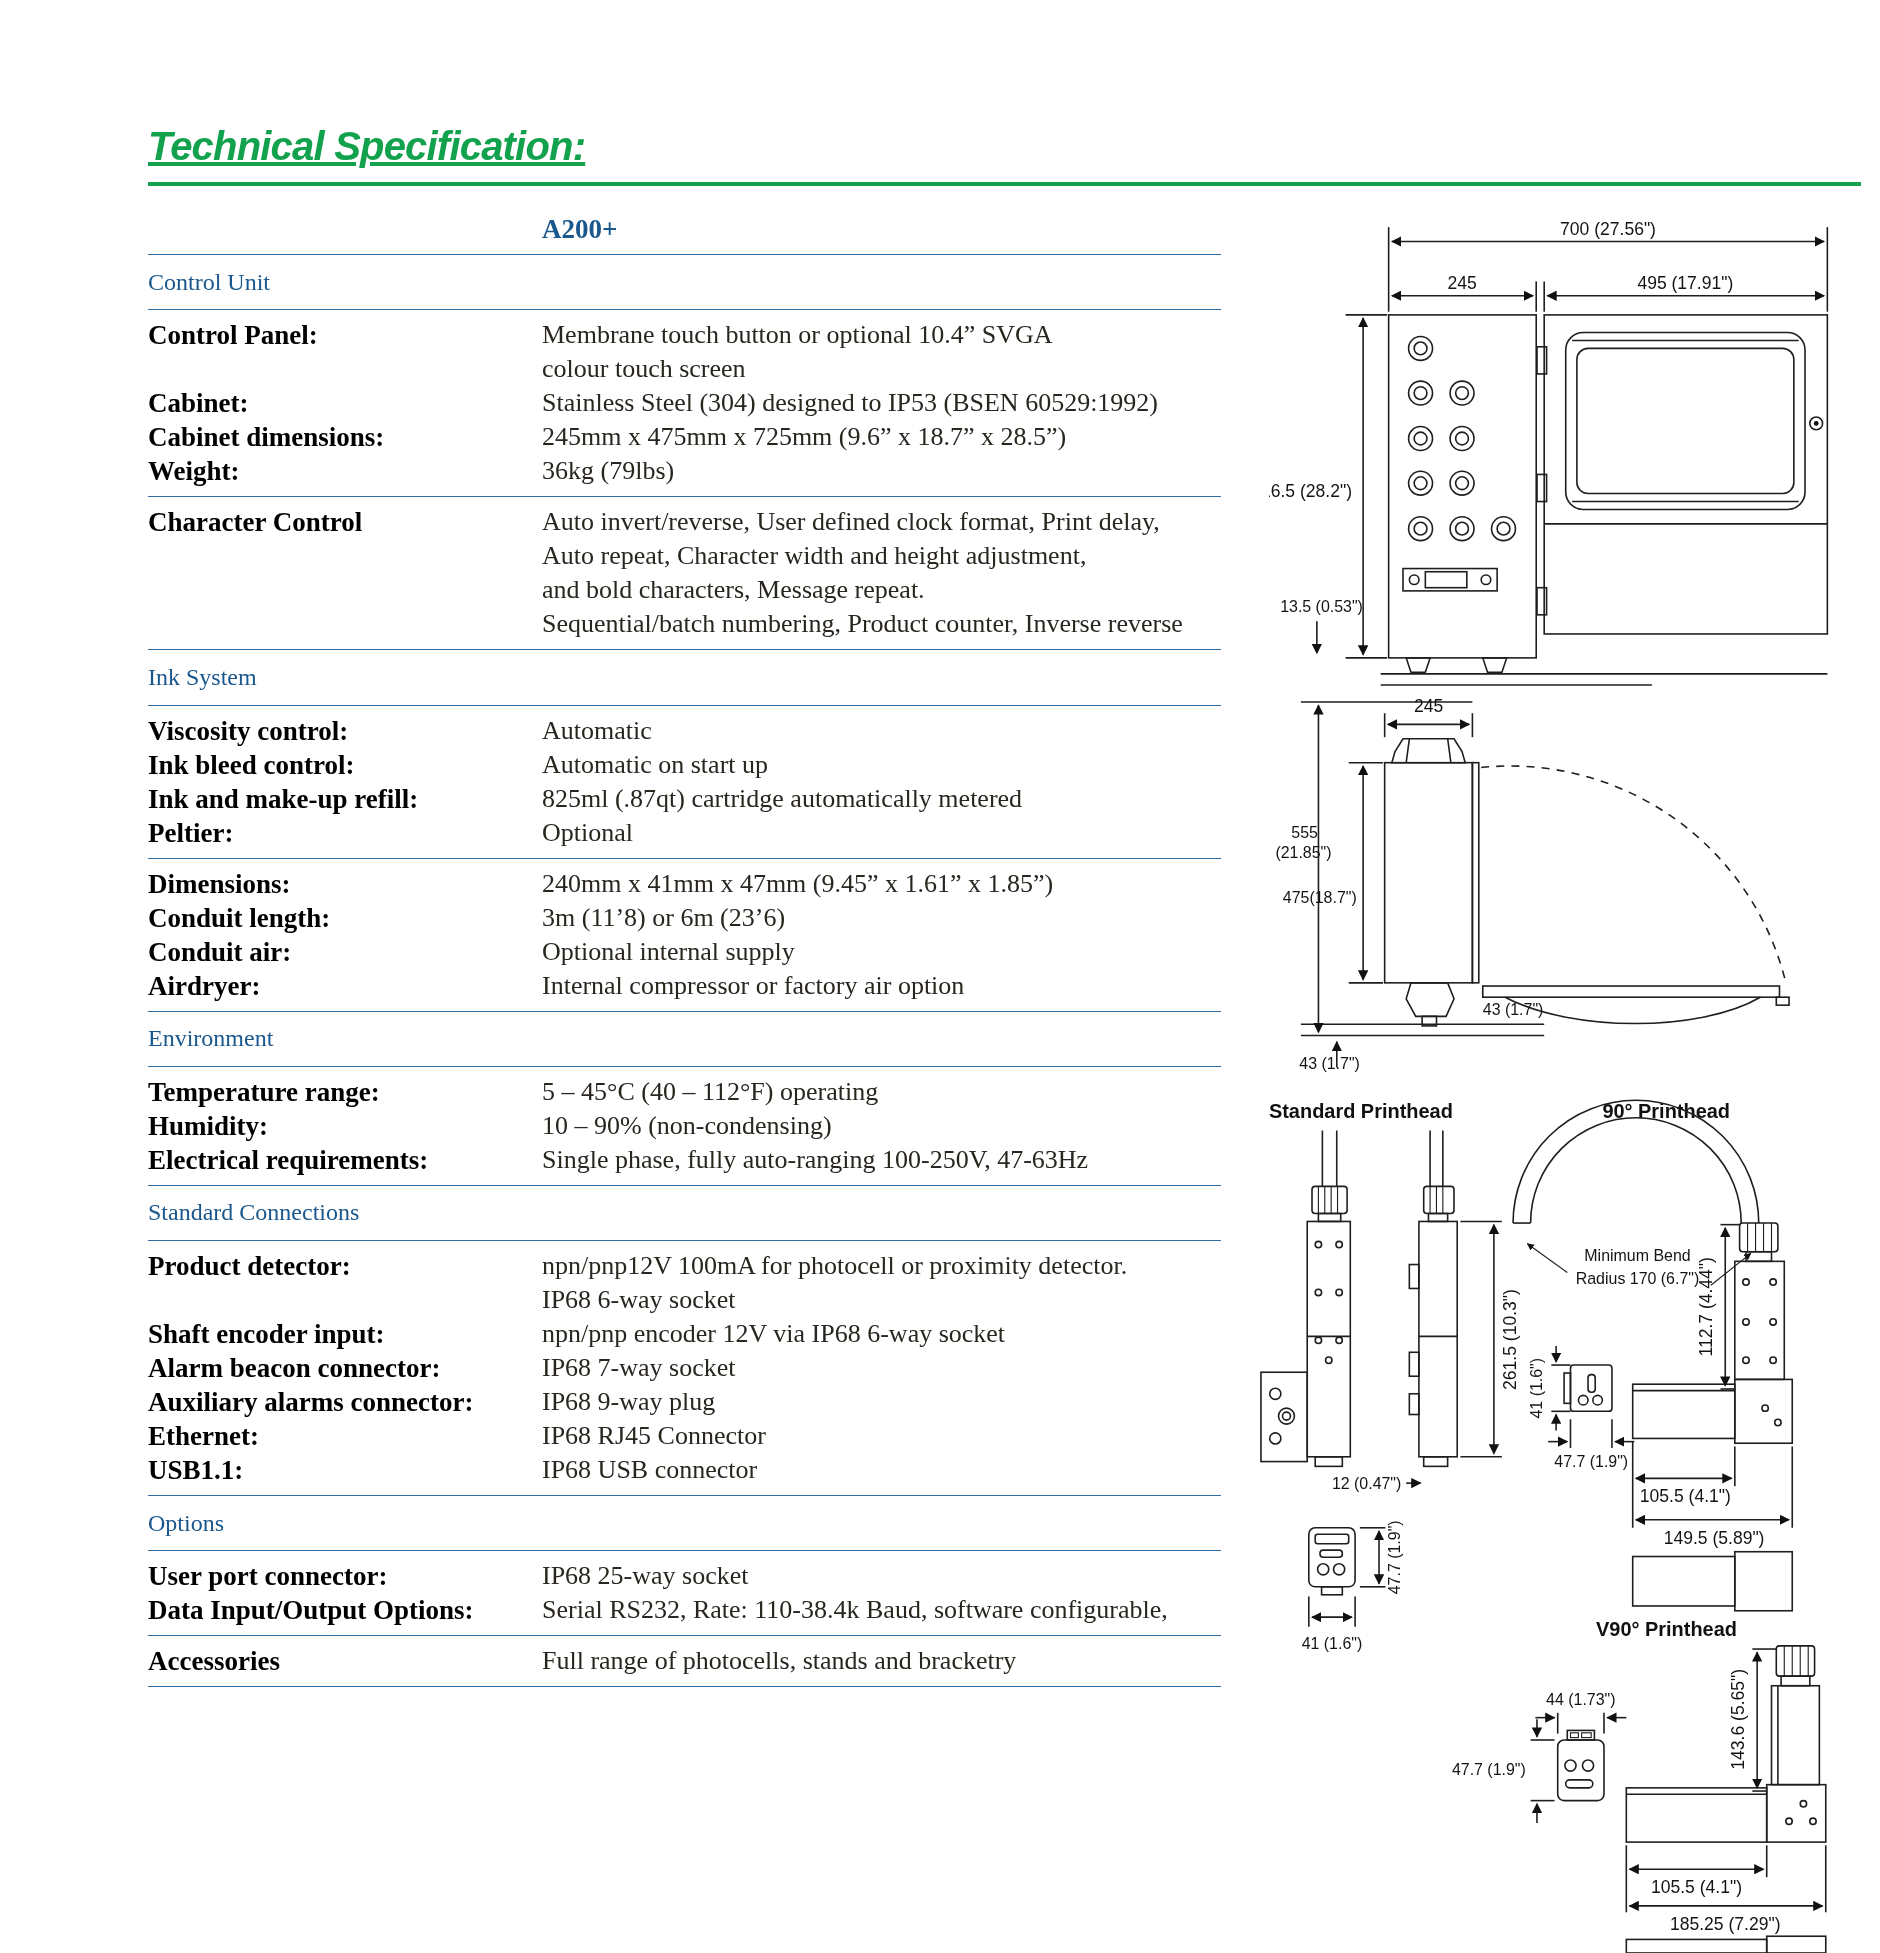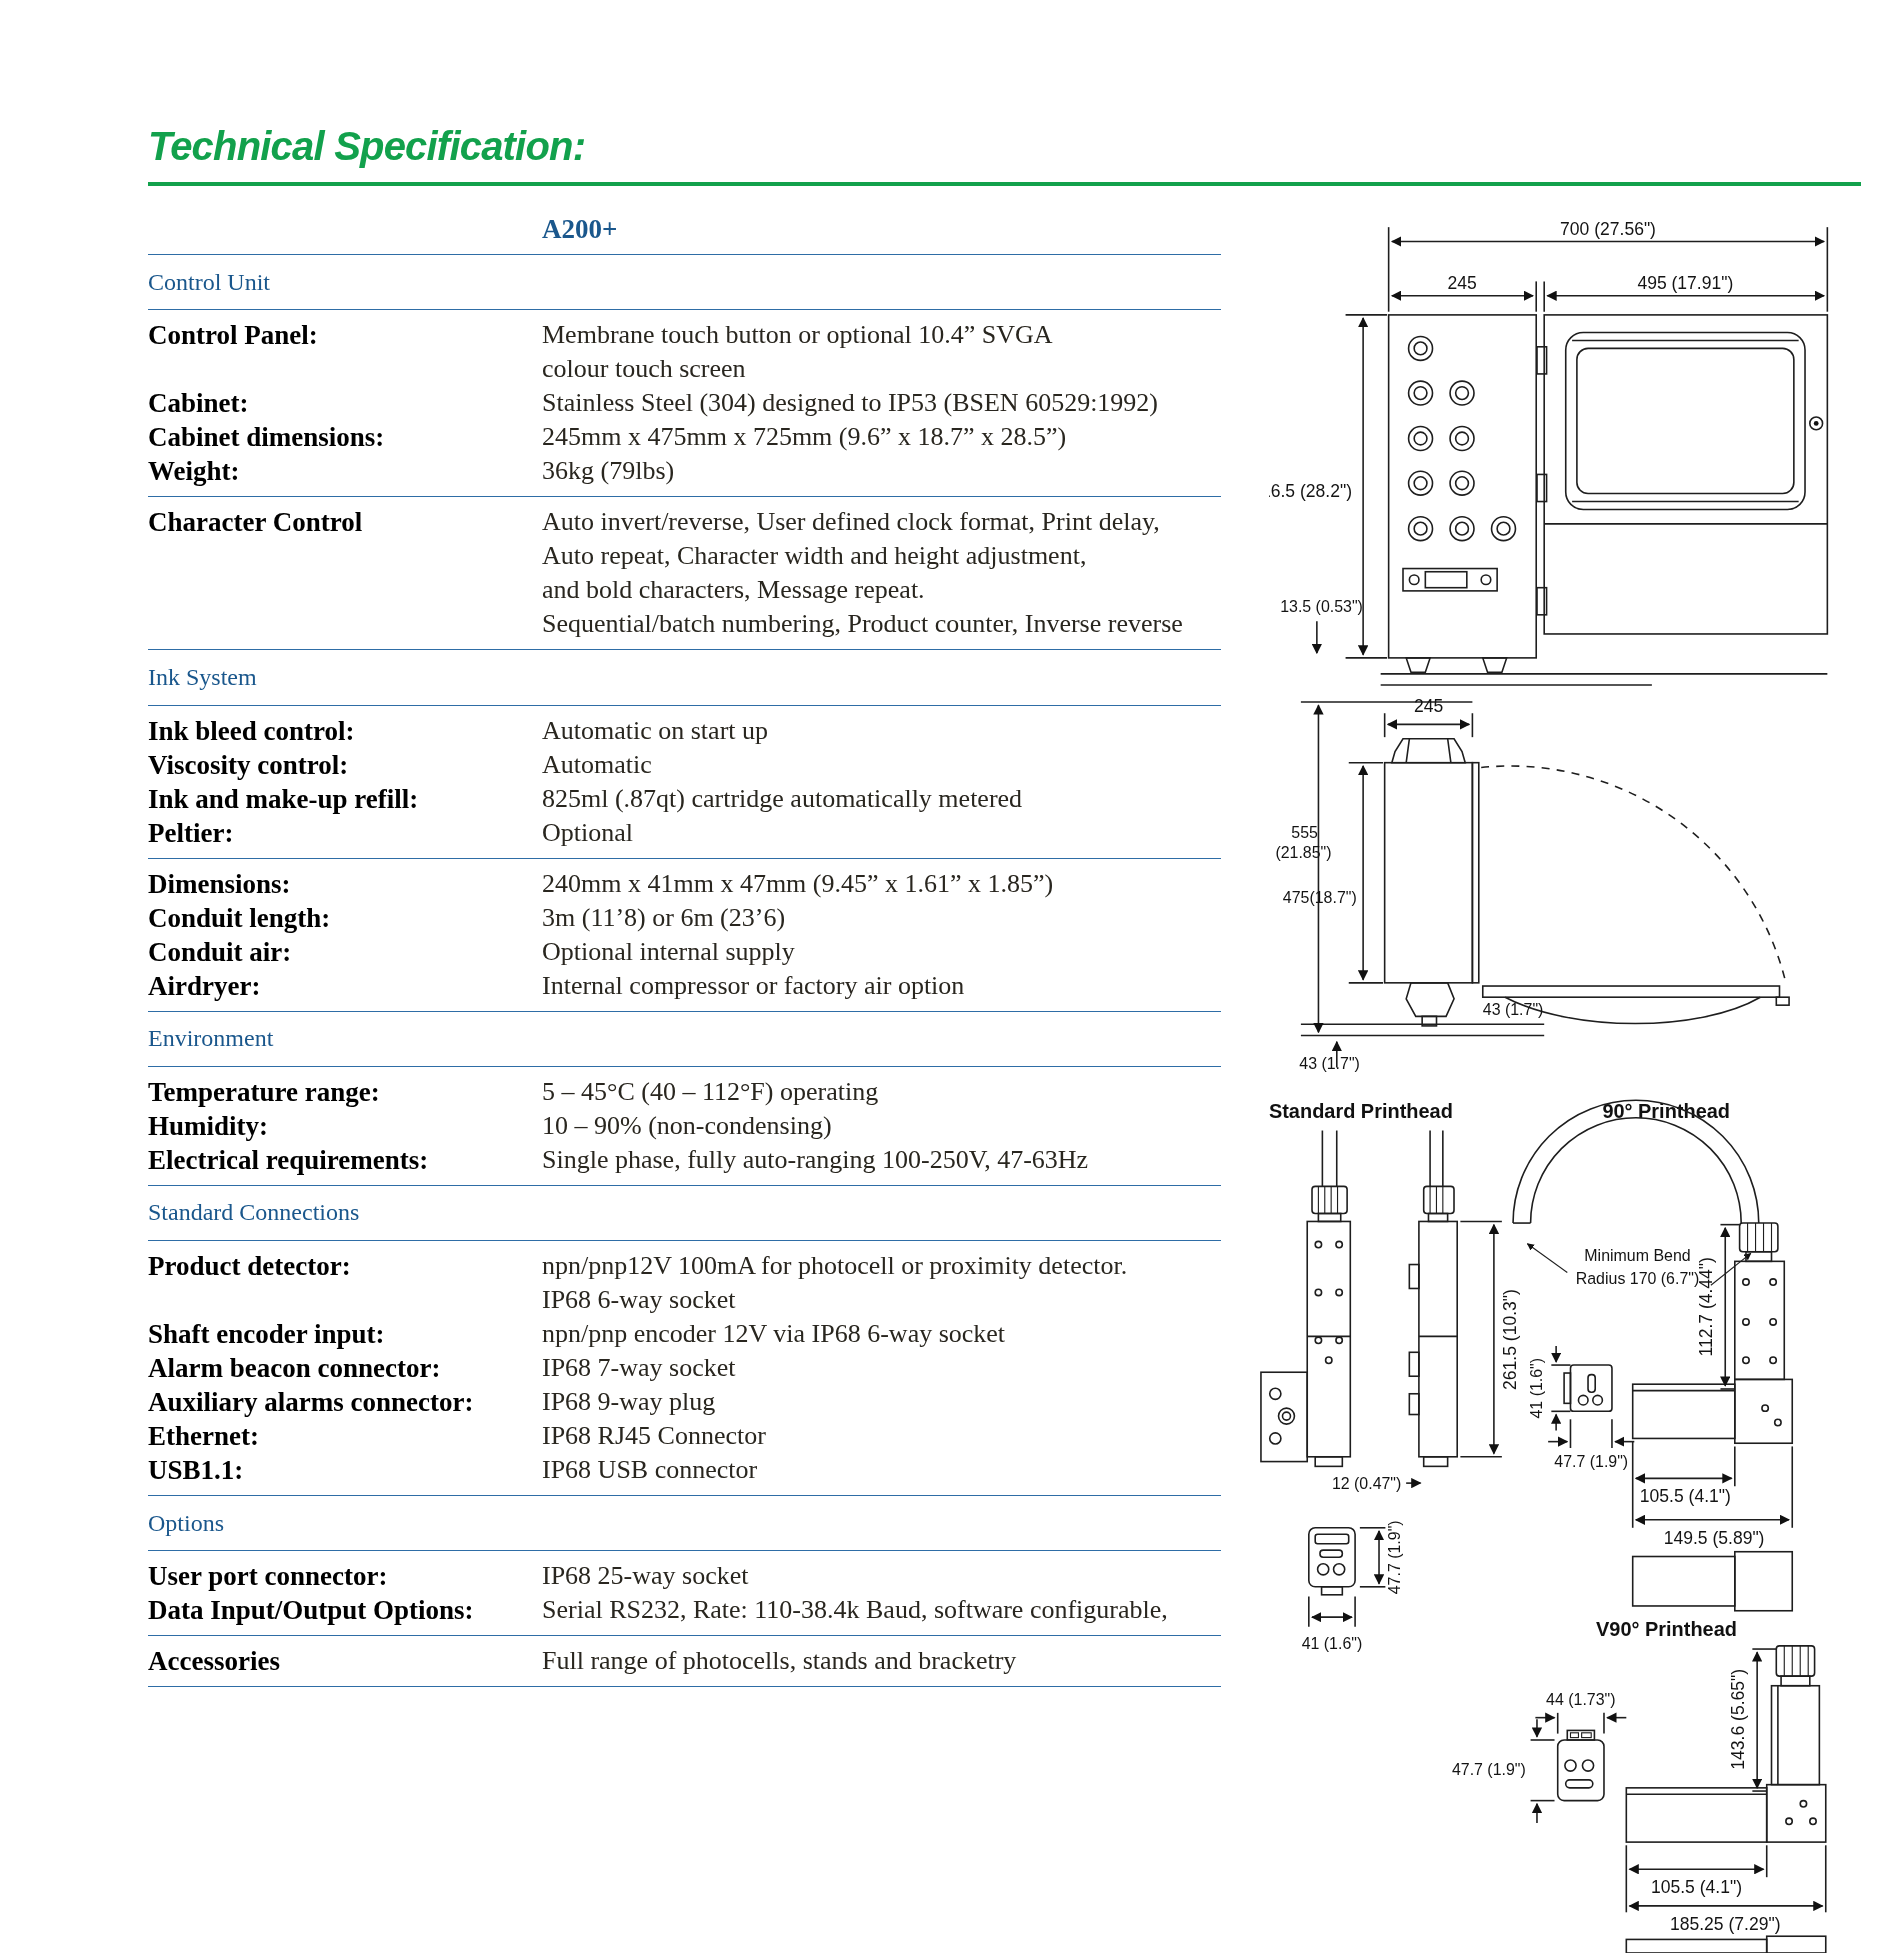--- a/index.html
+++ b/index.html
@@ -1,21 +1,21 @@
 <!DOCTYPE html>
 <html style="font-size:12.8px"><head>
 <meta charset="utf-8">
 <style>
   html,body { margin:0; padding:0; background:#ffffff; }
   .page { position:relative; width:1880px; height:1954px; background:#fff; overflow:hidden;
           font-family:"Liberation Serif", serif; }
 
   .title { position:absolute; left:148px; top:124px; margin:0;
            font-family:"Liberation Sans", sans-serif; font-style:italic; font-weight:bold;
-           font-size:40px; letter-spacing:-0.8px; color:#12a14c; }
+           font-size:40px; letter-spacing:-0.8px; color:#12a14c;text-decoration:underline; }
   .green-rule { position:absolute; left:148px; top:182px; width:1713px; height:4px; background:#12a14c; }
 
   .spec { position:absolute; left:148px; top:201px; width:1073px; }
   .grp { border-bottom:1.6px solid #2e6da6; }
   .colhead { padding:11.2px 0 8px 394px; }
   .colhead span { font-weight:bold; color:#1a578c; font-size:27px; line-height:34px; }
   .grp-head { padding:9.6px 0; font-weight:normal; color:#1a578c; font-size:24px; line-height:35px; }
   .grp-rows { padding:8px 0; }
   .row { display:grid; grid-template-columns:394px 1fr; align-items:start; }
   .lbl { font-weight:bold; color:#000000; font-size:27px; line-height:34px; }
@@ -81,29 +81,29 @@
           <div>and bold characters, Message repeat.</div>
           <div>Sequential/batch numbering, Product counter, Inverse reverse</div>
         </div>
       </div>
     </div>
 
     <div class="grp grp-head">Ink System</div>
 
     <div class="grp grp-rows">
       <div class="row">
+        <div class="lbl">Viscosity control:</div>
+        <div class="val">
+            <div>Automatic</div>
+          </div>
+      </div>
+      <div class="row">
         <div class="lbl">Ink bleed control:</div>
         <div class="val">
             <div>Automatic on start up</div>
-          </div>
-      </div>
-      <div class="row">
-        <div class="lbl">Viscosity control:</div>
-        <div class="val">
-            <div>Automatic</div>
           </div>
       </div>
       <div class="row">
         <div class="lbl">Ink and make-up refill:</div>
         <div class="val">
             <div>825ml (.87qt) cartridge automatically metered</div>
           </div>
       </div>
       <div class="row">
         <div class="lbl">Peltier:</div>

